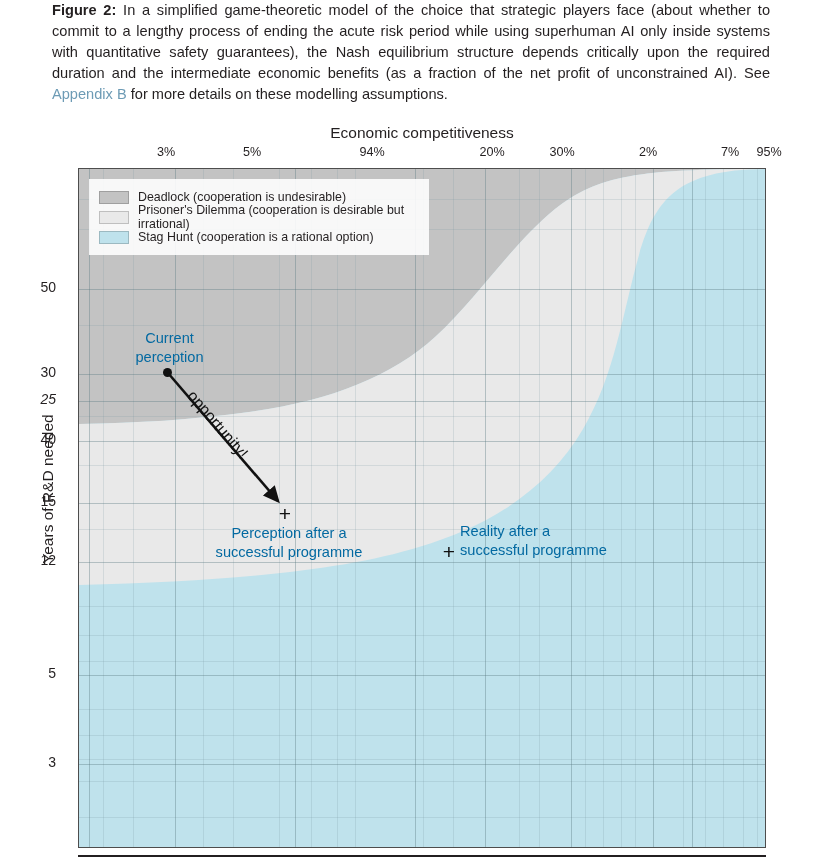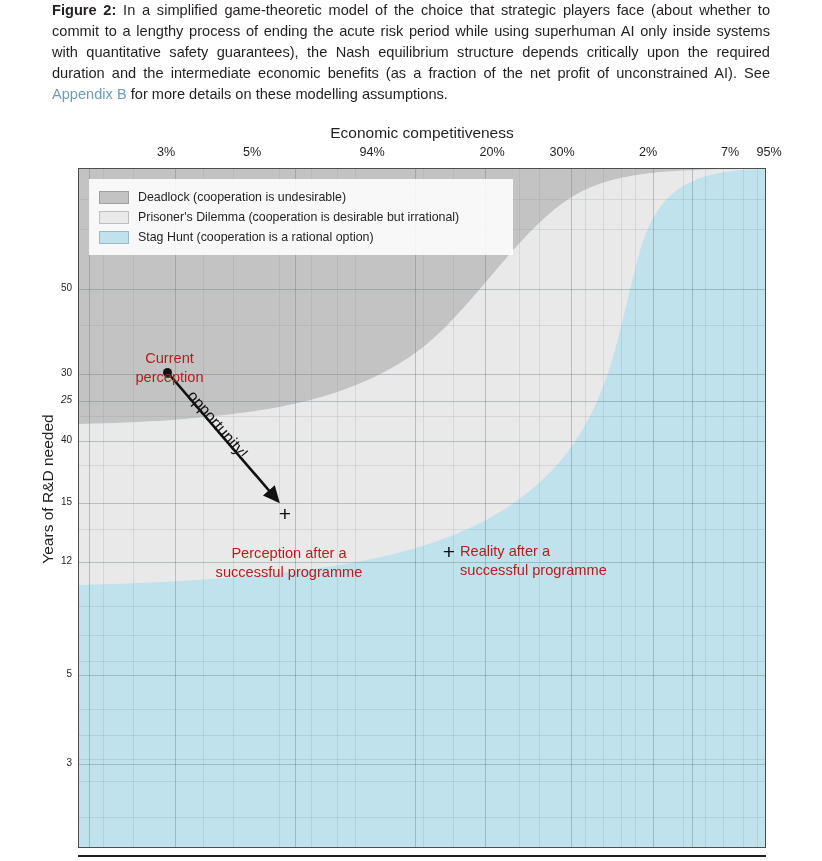--- a/index.html
+++ b/index.html
@@ -58,21 +58,21 @@
   .region { position: absolute; pointer-events: none; }
 
   
   #legend {
     position: absolute;
     left: 10px;
     top: 10px;
     background: rgba(255,255,255,0.88);
     padding: 8px 4px 8px 10px;
     box-sizing: border-box;
-    width: 424px;
+    width: 340px;
   }
   .legend-row {
     display: flex;
     align-items: center;
     height: 20px;
     font-size: 12.4px;
     color: #231f20;
   }
   .swatch {
     width: 30px;
@@ -120,37 +120,36 @@
   }
   #yticks {
     position: absolute;
     left: 28px;
     top: 168px;
     width: 44px;
     height: 680px;
   }
   #yticks span {
     position: absolute;
-    right: 0;
-    font-size: 10px;
+    right: 16px;
+    font-size: 14px;
     color: #231f20;
     transform: translateY(-50%);
     text-align: center;
     white-space: nowrap;
   }
 
   
   .annot {
     position: absolute;
     font-size: 14.6px;
     line-height: 19px;
-    color: #b91c1c;
+    color: #0369a1;
     text-align: center;
     white-space: pre-line;
-    margin-top: 20px;
   }
   .marker-dot {
     position: absolute;
     width: 9px; height: 9px;
     border-radius: 50%;
     background: #111111;
   }
   .plus {
     position: absolute;
     font-size: 21px;

